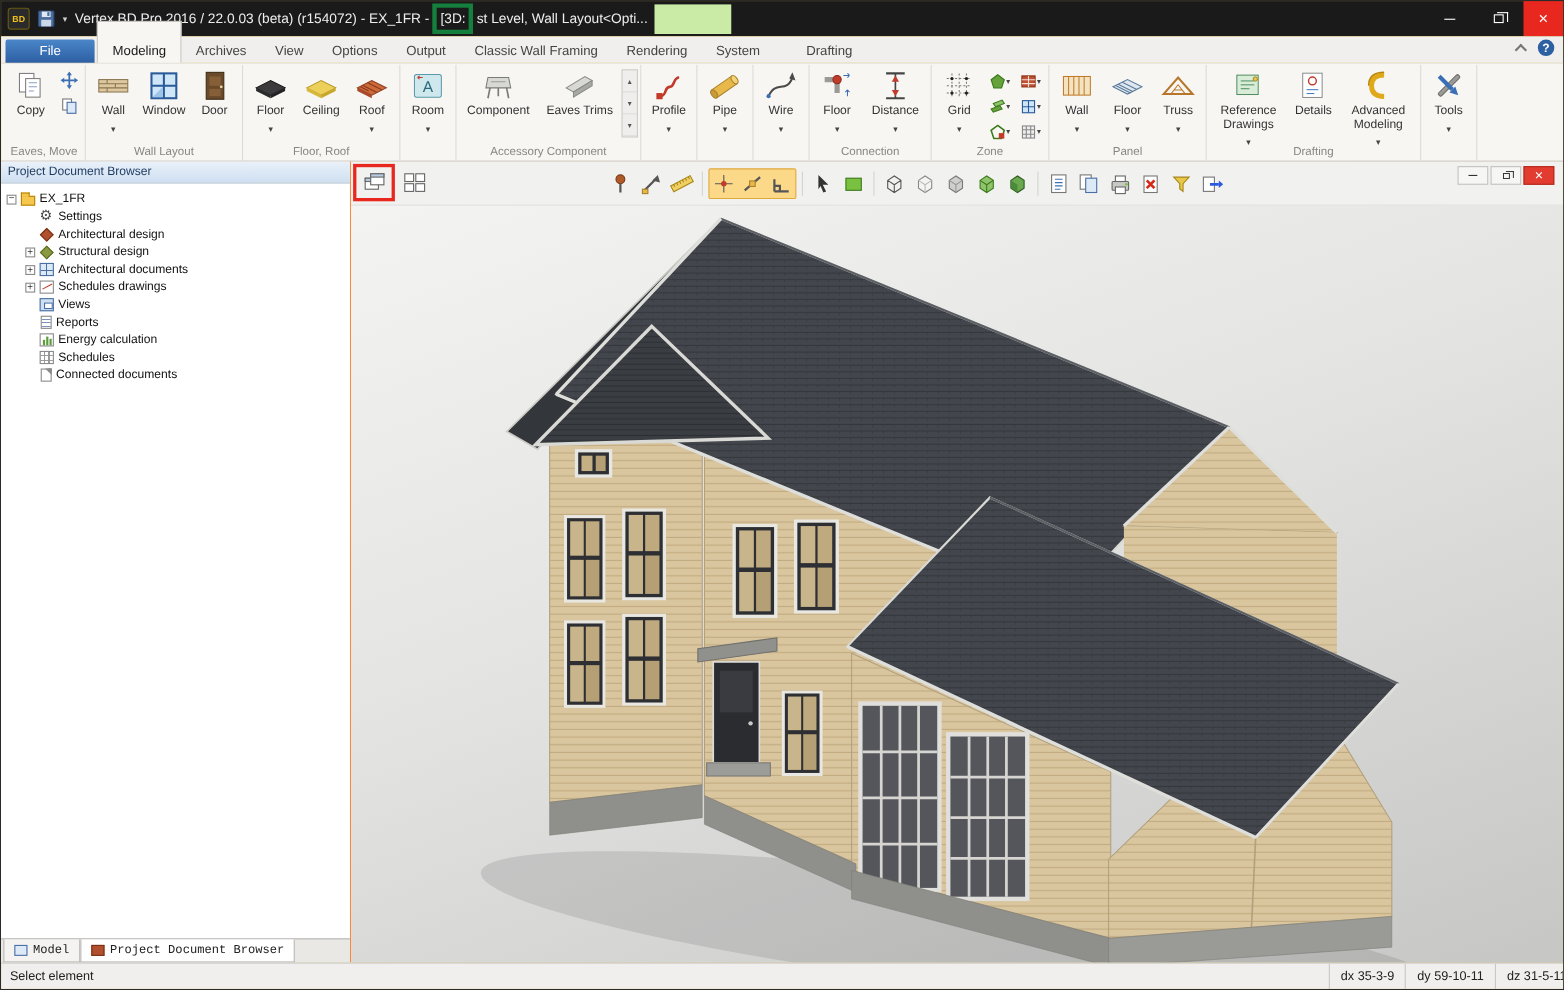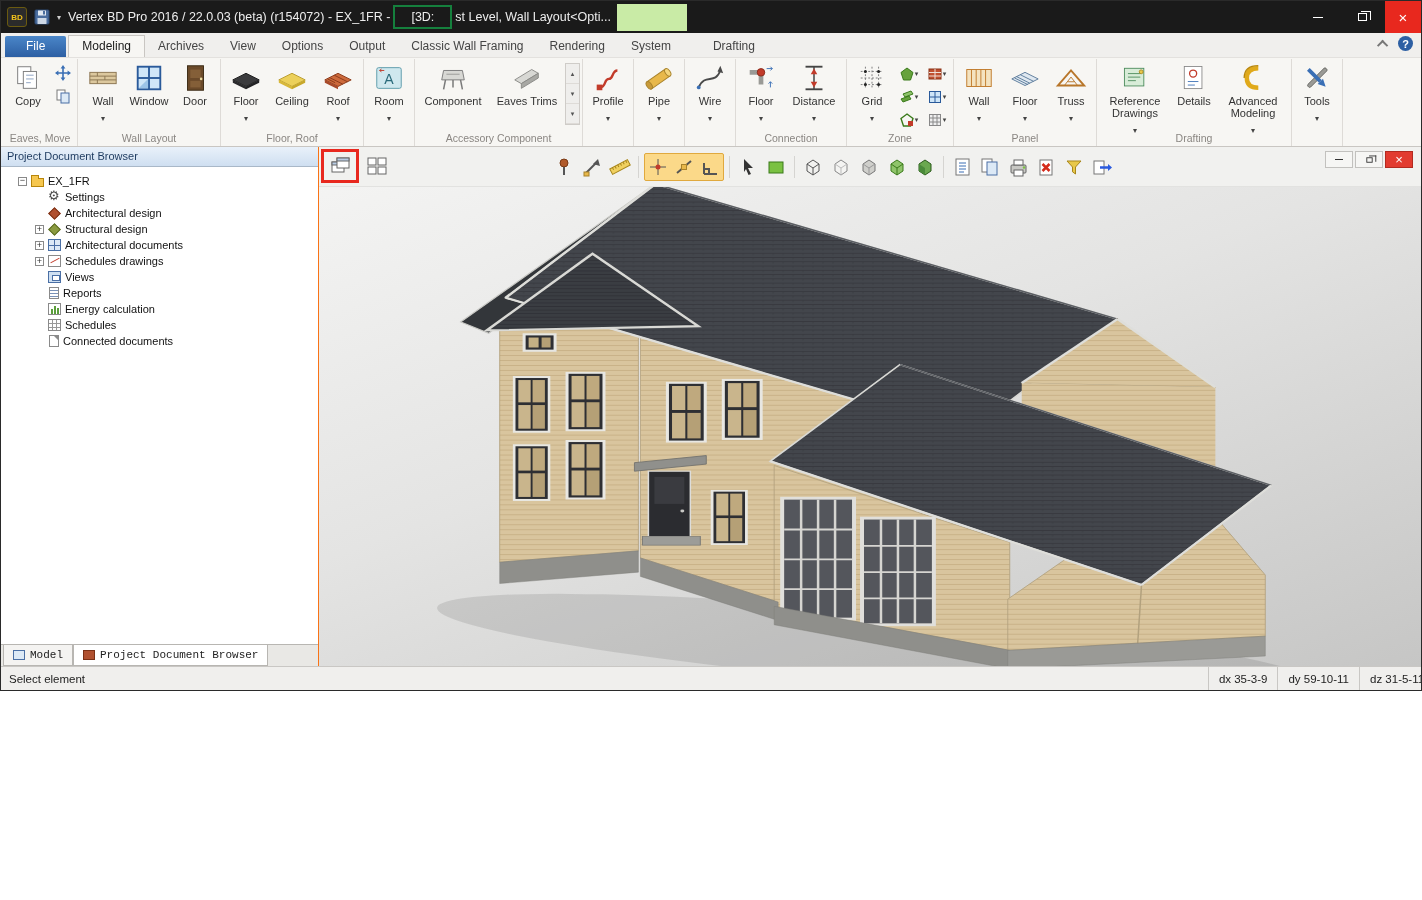--- a/index.html
+++ b/index.html
@@ -1,37 +1,37 @@
 <!DOCTYPE html>
 <html><head>
 <meta charset="utf-8">
 <style>
   * { box-sizing:border-box; margin:0; padding:0; }
   html,body { width:1422px; height:900px; overflow:hidden; font-family:"Liberation Sans",sans-serif; }
-  .app { width:1422px; height:691px; display:flex; flex-direction:column; border:1px solid #2a2a2a; background:#eab308; position:relative; }
+  .app { width:1422px; height:900px; display:flex; flex-direction:column; border:1px solid #2a2a2a; background:#eab308; position:relative; }
 
   
   .titlebar { height:32px; background:#1a1a1a; color:#ededed; display:flex; align-items:center; gap:7px; padding-left:6px; font-size:12.5px; flex:none; }
   .app-logo { width:20px; height:20px; background:#2b2b2b; border:1px solid #6a5a10; color:#f2c21c; font-size:8px; font-weight:bold; display:flex; align-items:center; justify-content:center; border-radius:3px; }
   .save-ic svg { display:block; }
   .qa-caret { font-size:8px; color:#cfcfcf; }
   .title-text { display:flex; align-items:center; white-space:nowrap; overflow:hidden; }
-  .red-box { border:2px solid #15803d; padding:0 16px; margin:0 3px; display:inline-block; line-height:20px;text-align:center; }
+  .red-box { border:4px solid #15803d; padding:0 3px; margin:0 3px; display:inline-block; line-height:20px;text-align:center; }
   .green-redact { display:inline-block; width:70px; height:27px; background:#c9eba6; margin-left:6px; flex:none; }
   .title-controls { margin-left:auto; display:flex; height:32px; flex:none; }
   .tbtn { width:45px; height:32px; display:flex; align-items:center; justify-content:center; color:#fff; }
   .glyph-min { width:10px; height:0; border-bottom:1.5px solid #fff; display:block; }
   .glyph-max { width:9px; height:8px; border:1px solid #fff; position:relative; display:block; background:transparent; }
   .glyph-max::before { content:""; position:absolute; left:2px; top:-3px; width:9px; height:8px; border:1px solid #fff; border-bottom:none; border-left:none; }
   .tbtn.close { background:#e8281e; width:36px; font-size:15px; }
 
   
   .tabrow { height:24px; background:#f0efed; display:flex; align-items:flex-end; padding-left:4px; flex:none; position:relative; }
-  .rtab { padding:4px 13px 4px; font-size:12px; color:#444; line-height:13px; }
-  .rtab.file { background:linear-gradient(#4a86c8,#2d5fa3); color:#fff; border-radius:2px 2px 0 0; margin-right:2px; padding:4px 21px; }
+  .rtab { padding:20px 13px 4px; font-size:12px; color:#444; line-height:13px; }
+  .rtab.file { background:linear-gradient(#4a86c8,#2d5fa3); color:#fff; border-radius:2px 2px 0 0; margin-right:2px; padding:4px 31px; }
   .rtab.active { background:#f7f6f3; border:1px solid #c9c6c2; border-bottom:none; color:#1a1a1a; }
   .rtab.gap { margin-left:16px; }
   .ribbon-controls { position:absolute; right:8px; top:3px; display:flex; gap:10px; align-items:center; }
   .chev-up { width:8px; height:8px; border-left:2px solid #777; border-top:2px solid #777; transform:rotate(45deg) translateY(2px); }
   .help-btn { width:15px; height:15px; border-radius:50%; background:#2d5fa3; color:#fff; font-size:11px; font-weight:bold; display:flex; align-items:center; justify-content:center; }
 
   
   .ribbon { height:90px; background:#f7f6f3; border-top:1px solid #e3e1de; border-bottom:1px solid #c9c6c2; display:flex; padding:1px 0 0 2px; flex:none; overflow:hidden; }
   .rgroup { display:flex; flex-direction:column; border-right:1px solid #dedbd7; padding:0 2px; flex:none; }
   .rbuttons { display:flex; align-items:flex-start; height:72px; }
@@ -46,21 +46,21 @@
   .gal-scroll { width:15px; display:flex; flex-direction:column; border:1px solid #cfccc8; margin-top:4px; background:#efeeec; }
   .gs { height:20px; font-size:7px; color:#555; display:flex; align-items:center; justify-content:center; border-bottom:1px solid #dedbd7; }
   .zone-smalls { display:grid; grid-template-columns:28px 28px; grid-auto-rows:23px; padding-top:3px; }
   .zsmall { display:flex; align-items:center; justify-content:center; gap:1px; }
   .zcaret { font-size:7px; color:#444; }
 
   
   .main { flex:1; display:flex; min-height:0; }
   .sidepanel { width:318px; flex:none; display:flex; flex-direction:column; border-right:1px solid #f97316; background:#fff; }
   .panel-header { height:20px; background:linear-gradient(#e9f1fa,#cfdff1); border-bottom:1px solid #a9b8c8; font-size:11px; color:#1d3a5f; padding:3px 6px; flex:none; }
-  .tree { flex:1; overflow:hidden; padding-top:6px; background:#fff;margin-left:12px; }
+  .tree { flex:1; overflow:hidden; padding-top:6px; background:#fff; }
   .trow { height:16px; display:flex; align-items:center; gap:4px; font-size:11px; color:#111; padding-left:22px; }
   .trow.root { padding-left:5px; }
   .exp { width:9px; height:9px; border:1px solid #898989; background:#fff; position:relative; flex:none; }
   .exp::before { position:absolute; left:0; right:0; top:-2px; text-align:center; font-size:9px; color:#333; }
   .exp-plus::before { content:"+"; } .exp-minus::before { content:"−"; top:-2.5px; }
   .exp-none { border:none; background:transparent; }
   .ti { width:13px; height:12px; position:relative; flex:none; display:inline-block; }
   .ti-folder { background:#f6c74f; border:1px solid #b8860b; height:9px; margin-top:3px; }
   .ti-folder::before { content:""; position:absolute; top:-4px; left:-1px; width:6px; height:3px; background:#f6c74f; border:1px solid #b8860b; border-bottom:none; }
   .ti-gear::before { content:"⚙"; font-size:13px; color:#4a4a4a; position:absolute; top:-3px; left:0; }

